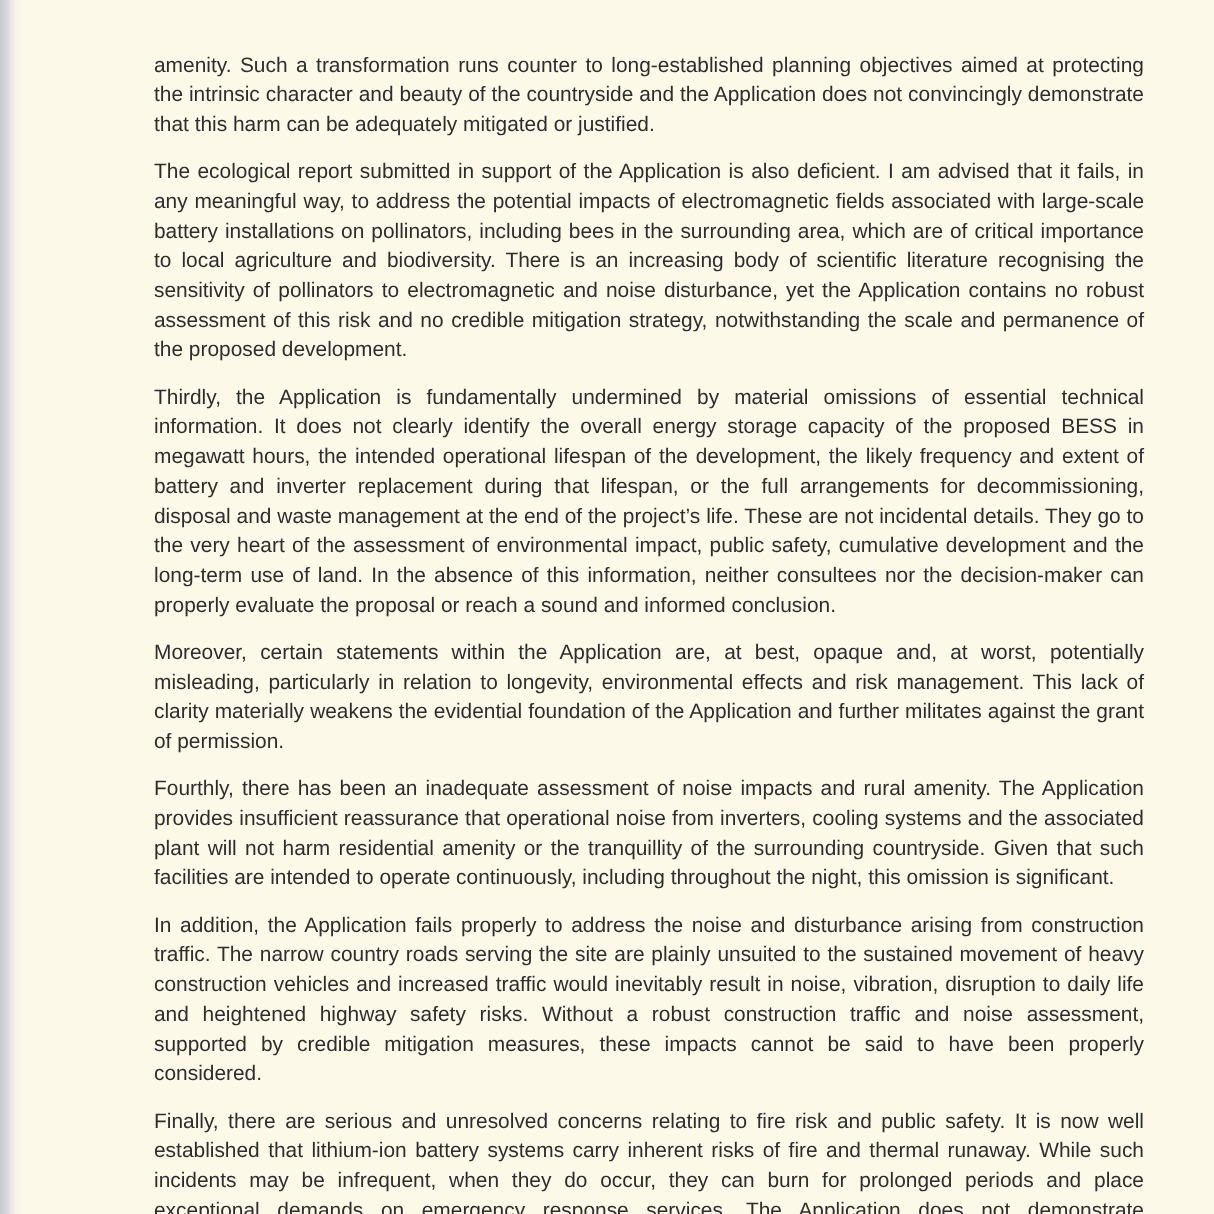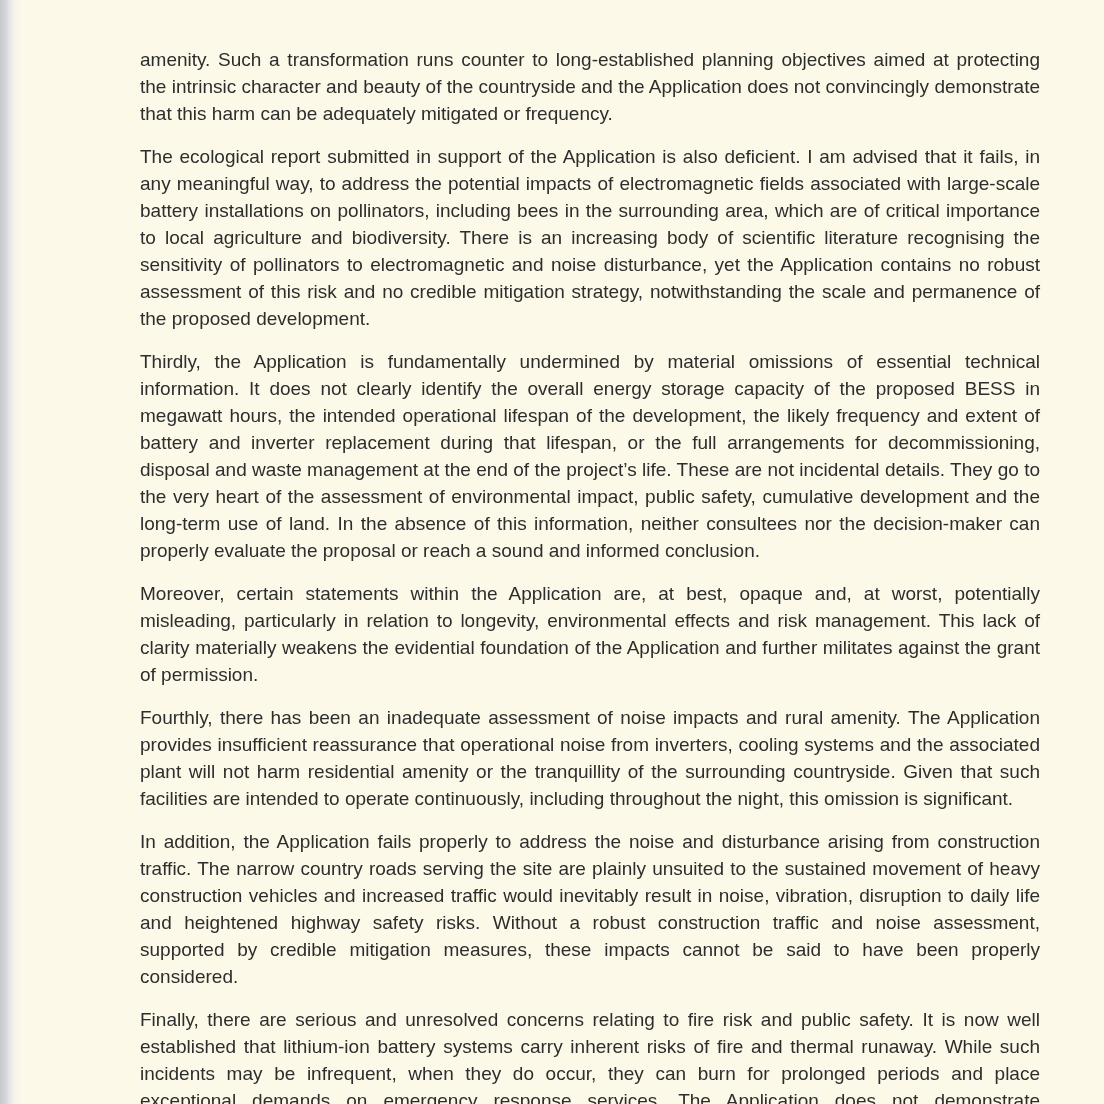--- a/index.html
+++ b/index.html
@@ -40,21 +40,21 @@
   .content p {
     margin: 0 0 16px 0;
   }
 </style>
 </head>
 <body>
 
 <div class="page">
   <div class="page-edge"></div>
   <div class="content">
-    <p>amenity. Such a transformation runs counter to long-established planning objectives aimed at protecting the intrinsic character and beauty of the countryside and the Application does not convincingly demonstrate that this harm can be adequately mitigated or frequency.</p>
+    <p>amenity. Such a transformation runs counter to long-established planning objectives aimed at protecting the intrinsic character and beauty of the countryside and the Application does not convincingly demonstrate that this harm can be adequately mitigated or justified.</p>
     <p>The ecological report submitted in support of the Application is also deficient. I am advised that it fails, in any meaningful way, to address the potential impacts of electromagnetic fields associated with large-scale battery installations on pollinators, including bees in the surrounding area, which are of critical importance to local agriculture and biodiversity. There is an increasing body of scientific literature recognising the sensitivity of pollinators to electromagnetic and noise disturbance, yet the Application contains no robust assessment of this risk and no credible mitigation strategy, notwithstanding the scale and permanence of the proposed development.</p>
     <p>Thirdly, the Application is fundamentally undermined by material omissions of essential technical information. It does not clearly identify the overall energy storage capacity of the proposed BESS in megawatt hours, the intended operational lifespan of the development, the likely frequency and extent of battery and inverter replacement during that lifespan, or the full arrangements for decommissioning, disposal and waste management at the end of the project’s life. These are not incidental details. They go to the very heart of the assessment of environmental impact, public safety, cumulative development and the long-term use of land. In the absence of this information, neither consultees nor the decision-maker can properly evaluate the proposal or reach a sound and informed conclusion.</p>
     <p>Moreover, certain statements within the Application are, at best, opaque and, at worst, potentially misleading, particularly in relation to longevity, environmental effects and risk management. This lack of clarity materially weakens the evidential foundation of the Application and further militates against the grant of permission.</p>
     <p>Fourthly, there has been an inadequate assessment of noise impacts and rural amenity. The Application provides insufficient reassurance that operational noise from inverters, cooling systems and the associated plant will not harm residential amenity or the tranquillity of the surrounding countryside. Given that such facilities are intended to operate continuously, including throughout the night, this omission is significant.</p>
     <p>In addition, the Application fails properly to address the noise and disturbance arising from construction traffic. The narrow country roads serving the site are plainly unsuited to the sustained movement of heavy construction vehicles and increased traffic would inevitably result in noise, vibration, disruption to daily life and heightened highway safety risks. Without a robust construction traffic and noise assessment, supported by credible mitigation measures, these impacts cannot be said to have been properly considered.</p>
     <p>Finally, there are serious and unresolved concerns relating to fire risk and public safety. It is now well established that lithium-ion battery systems carry inherent risks of fire and thermal runaway. While such incidents may be infrequent, when they do occur, they can burn for prolonged periods and place exceptional demands on emergency response services. The Application does not demonstrate convincingly that these risks can be safely managed in this rural location, nor that there is adequate emergency response capacity to</p>
   </div>
 </div>
 
 </body></html>

